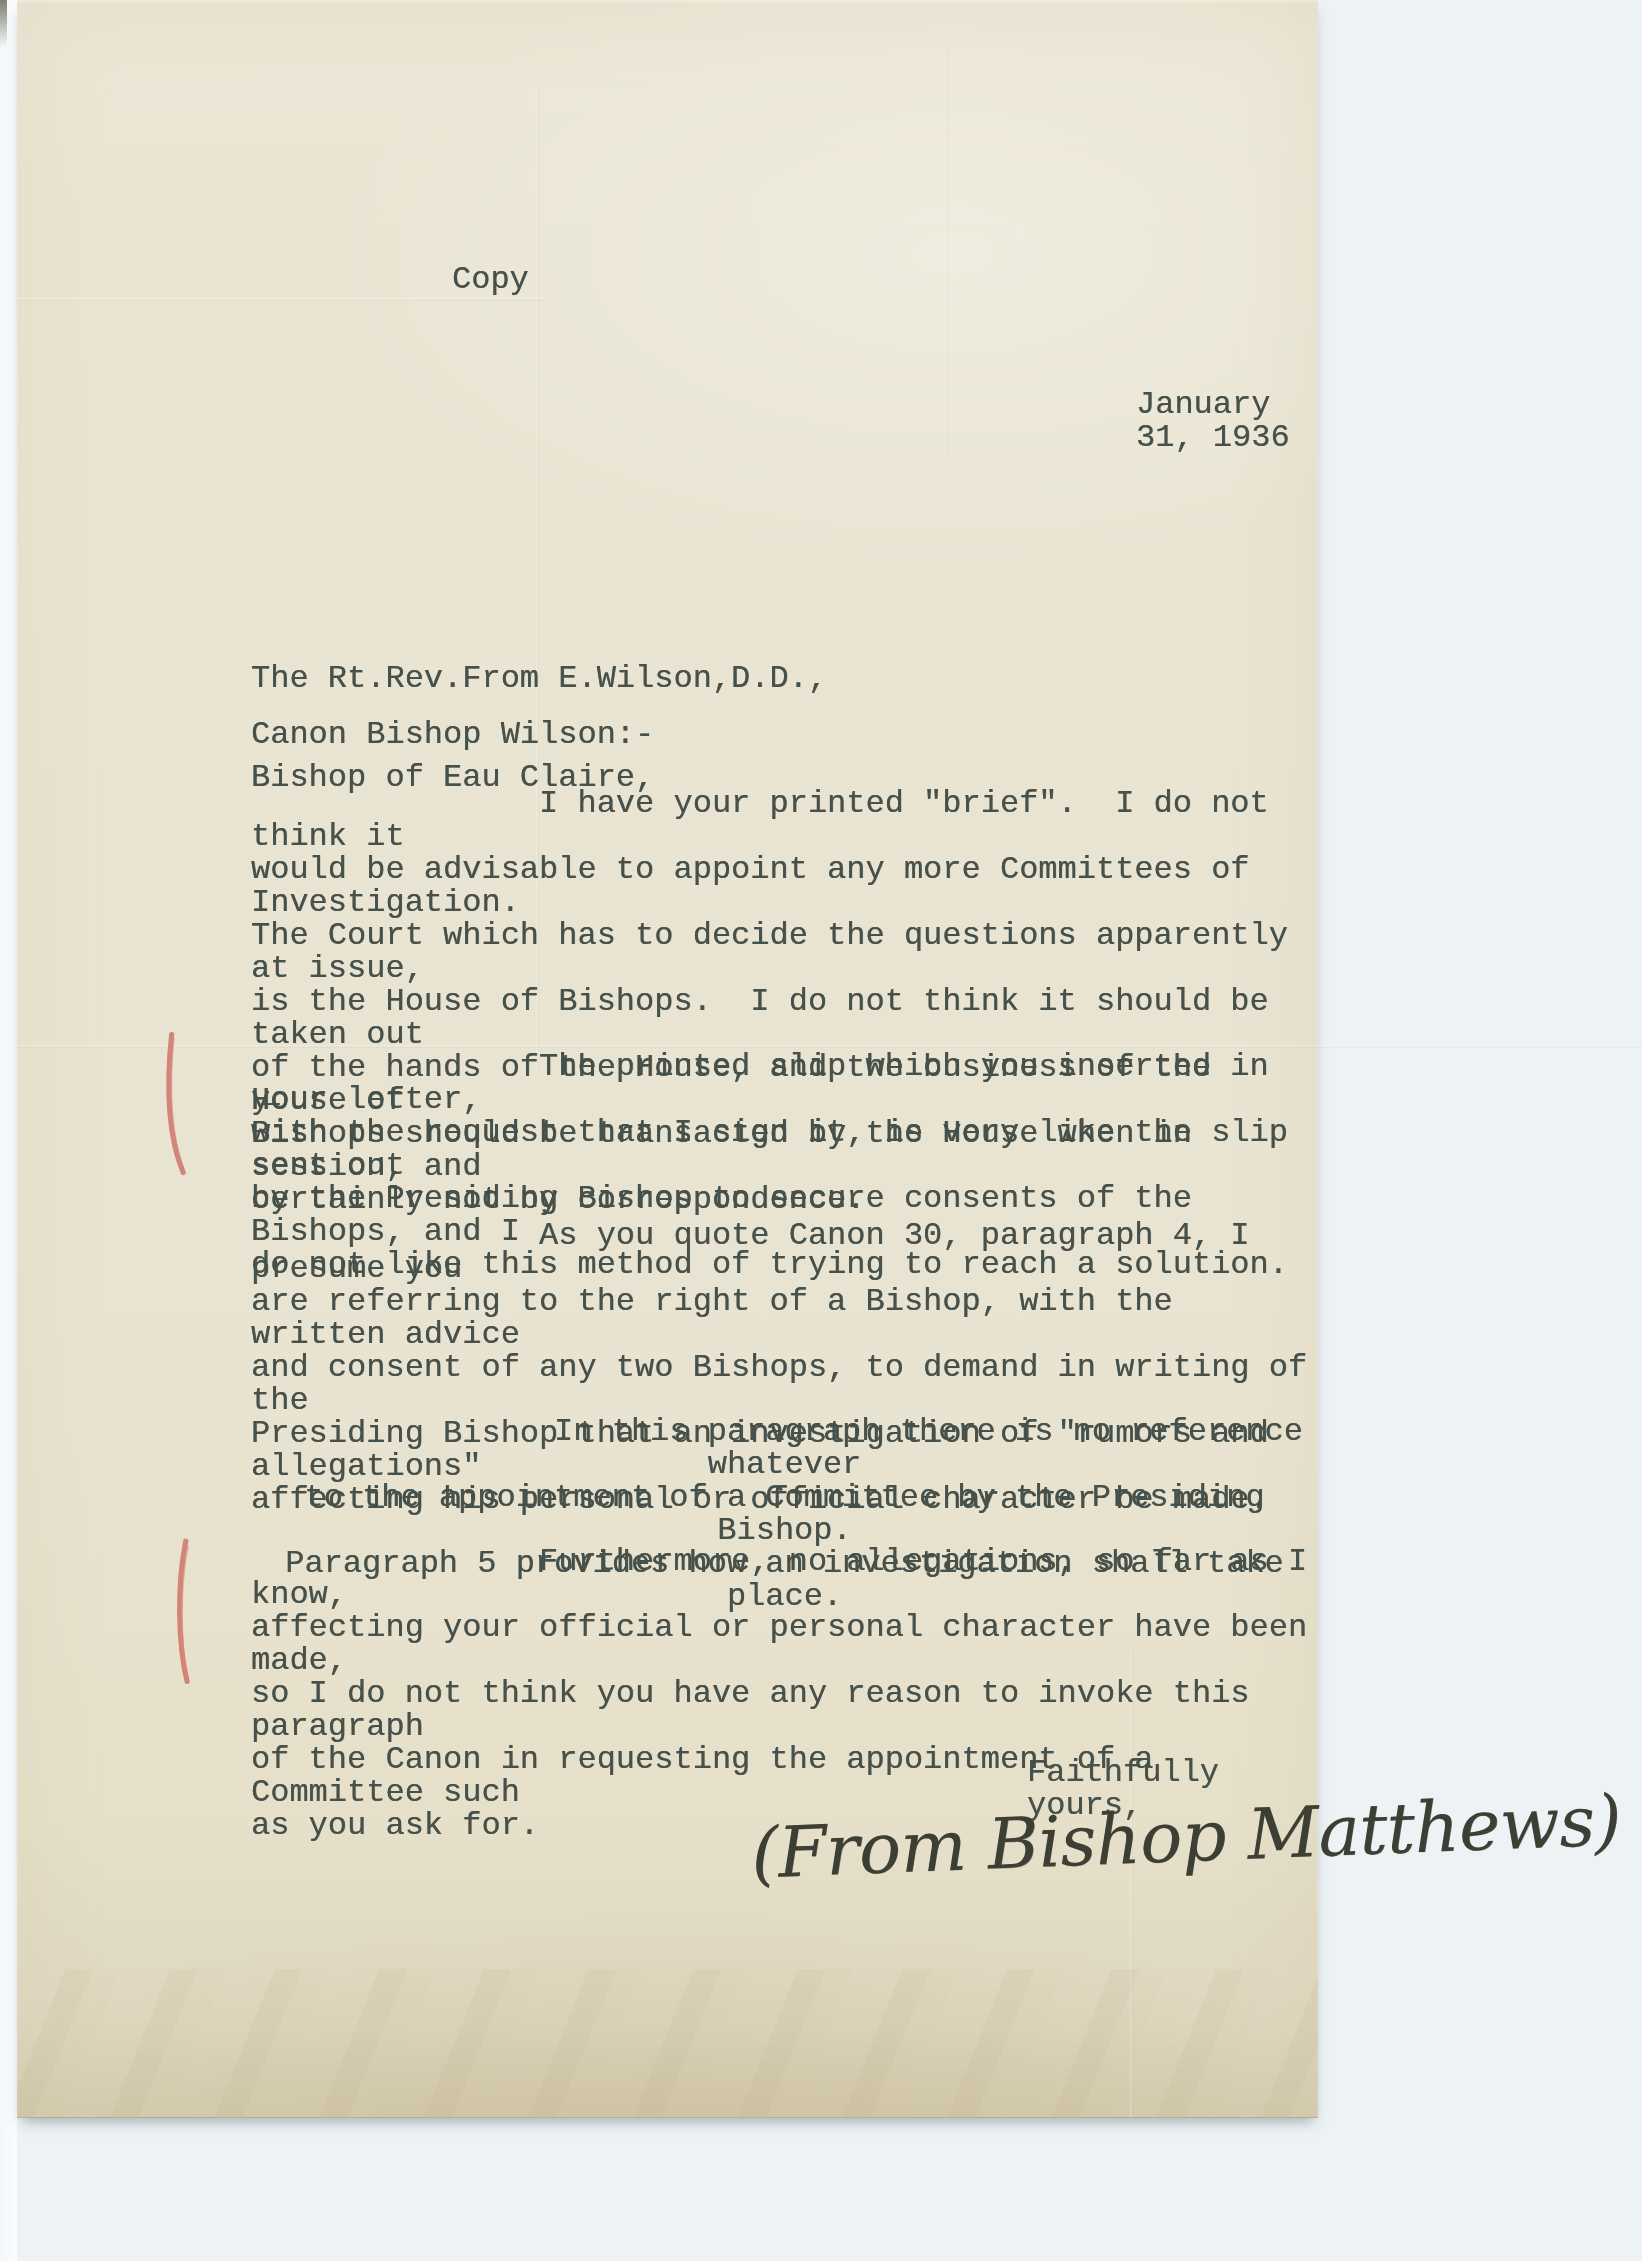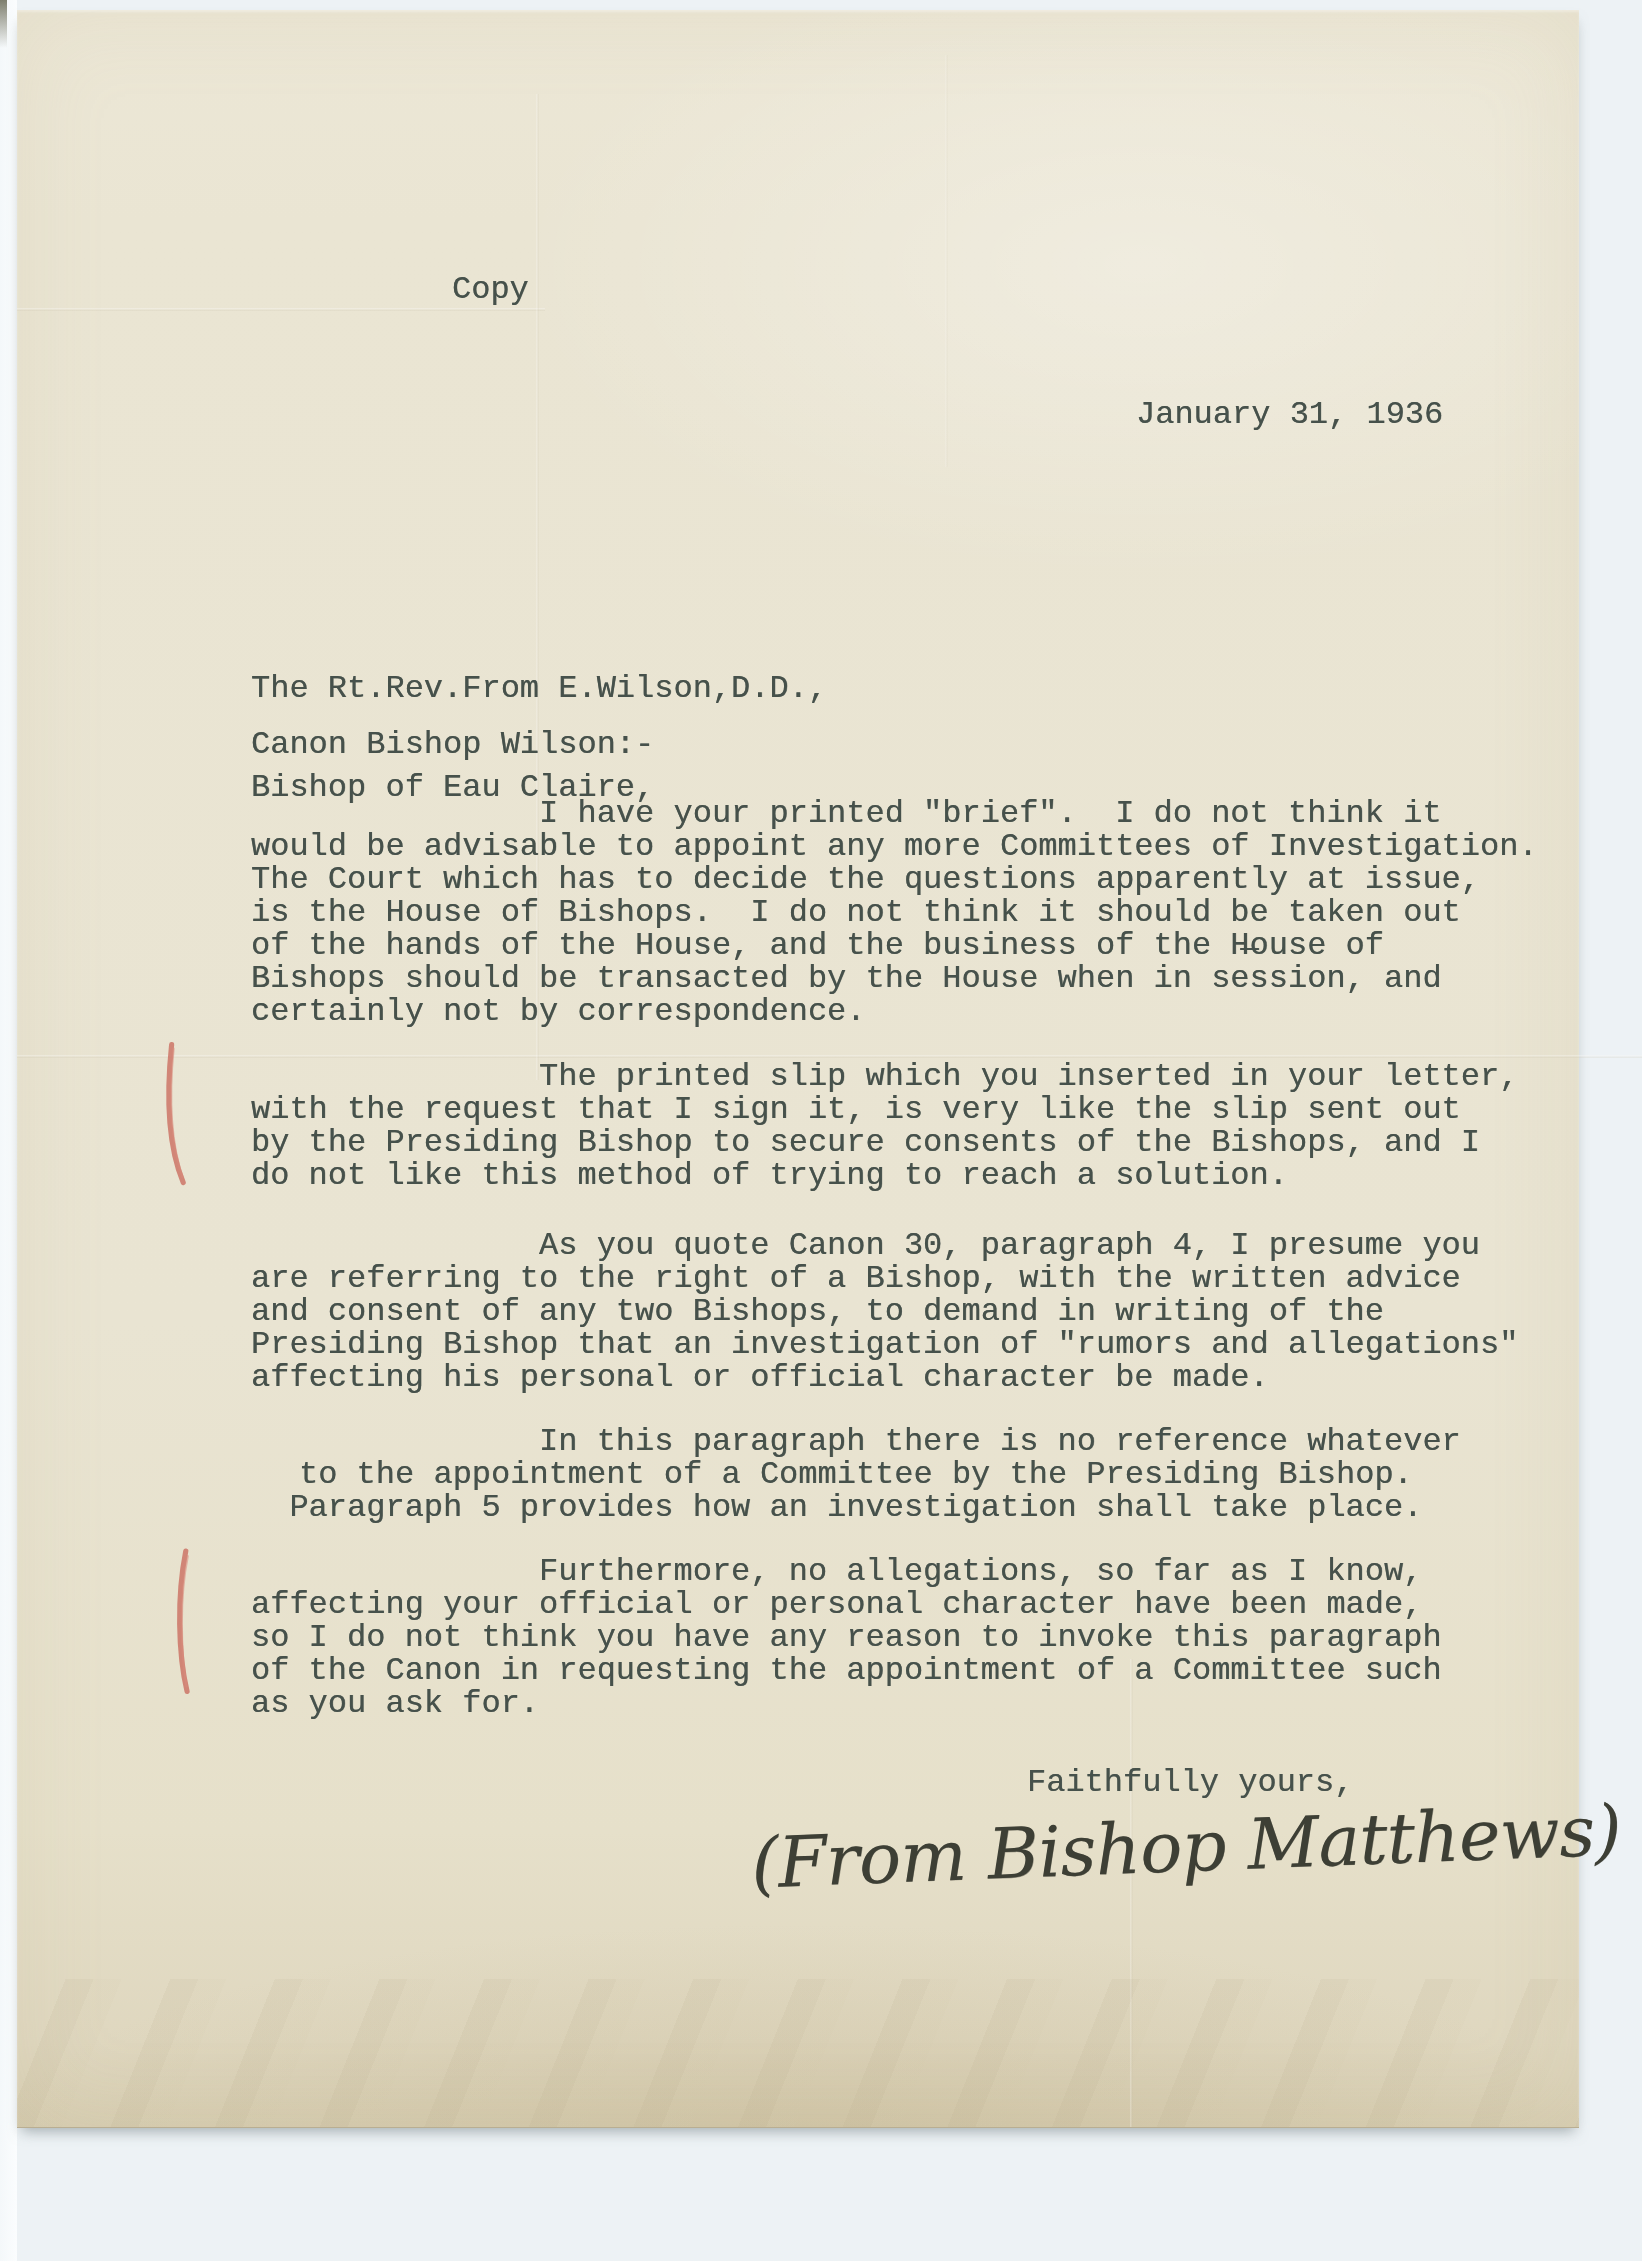--- a/index.html
+++ b/index.html
@@ -20,31 +20,30 @@
     }
     .corner-sliver {
       position: absolute; left: 0; top: 0;
       width: 7px; height: 48px;
       background: linear-gradient(to bottom, #56563f, rgba(86,86,63,0));
       opacity: .75;
     }
 
     .paper {
       position: absolute; left: 17px; top: 0;
-      width: 1562px; height: 2117px;
+      width: 1301px; height: 2117px;
       background:
         radial-gradient(ellipse 902px 451px at 72% 12%, rgba(255,255,255,0.28), rgba(255,255,255,0) 70%),
         radial-gradient(ellipse 1160px 322px at 50% 101%, rgba(170,150,105,0.20), rgba(170,150,105,0) 70%),
         linear-gradient(180deg, #ece7d6 0%, #eae5d3 10%, #e9e4d2 62%, #e6e0ca 86%, #dfd7bf 96%, #d9d0b5 100%);
       box-shadow:
         0 7.7px 13px -3.9px rgba(104,116,120,0.55),
         inset 0 1.9px 2.6px rgba(255,255,255,0.35),
         inset 0 0 90px rgba(188,172,134,0.16);
       border-bottom: 1.3px solid #b9ae92;
-      margin-top: 10px;
     }
     .paper::after { 
       content: "";
       position: absolute; left: 0; bottom: 0;
       width: 100%; height: 148px;
       background: repeating-linear-gradient(112deg,
         rgba(181,168,136,0) 0 45px,
         rgba(181,168,136,0.12) 45px 71px,
         rgba(210,200,170,0.10) 71px 97px);
       pointer-events: none;

